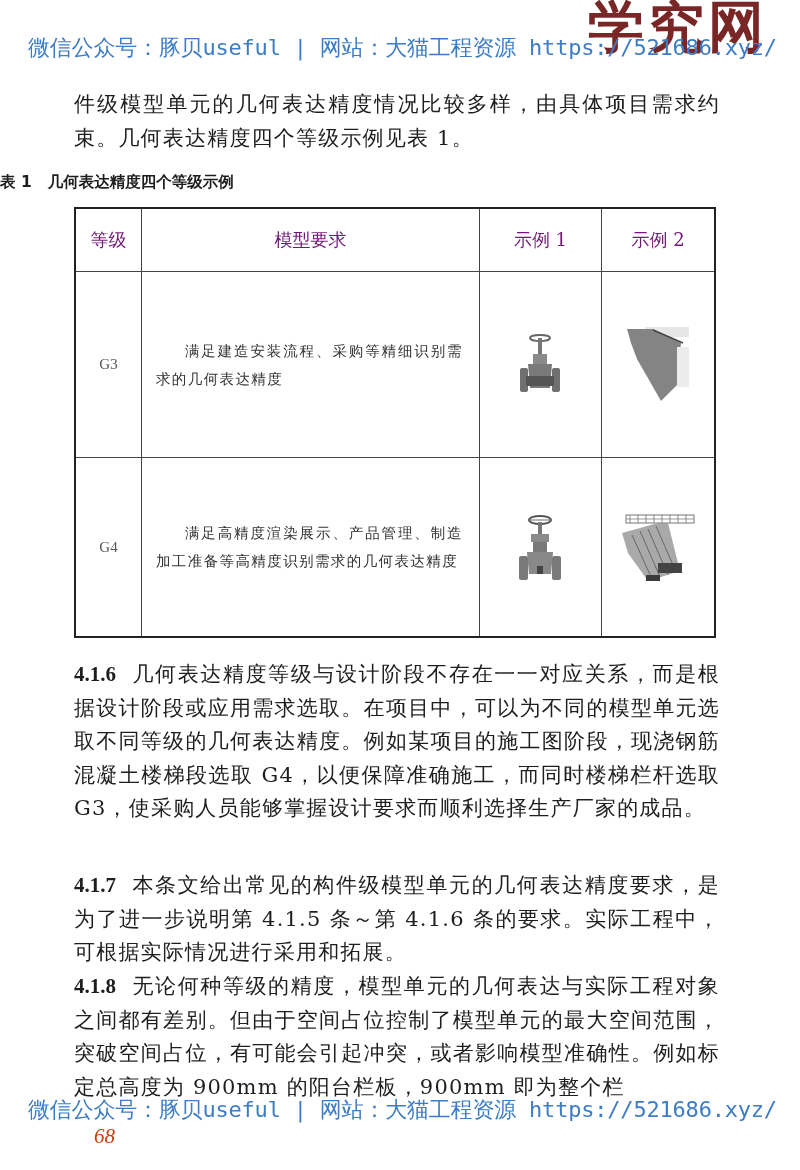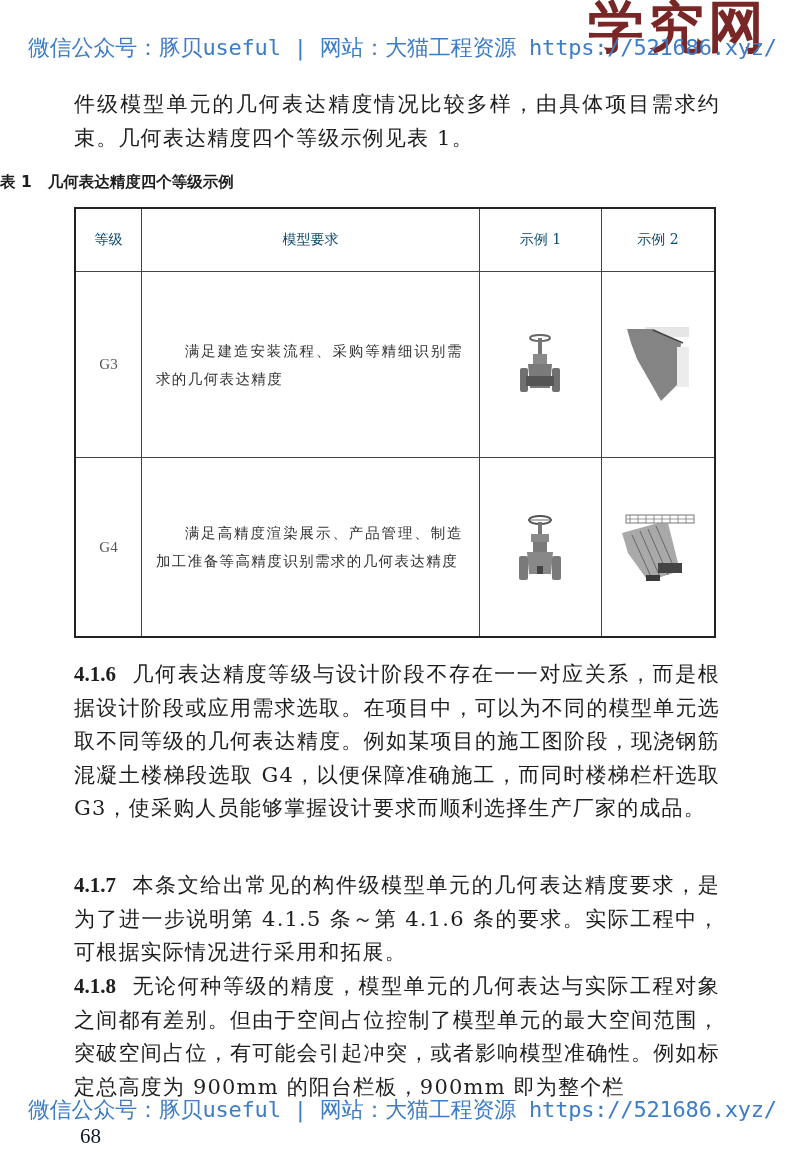--- a/index.html
+++ b/index.html
@@ -31,32 +31,32 @@
     position:absolute; left:0; width:800px; top:172px; 
     font-family:"DejaVu Sans", sans-serif; font-weight:bold; font-size:15.5px;
   }
   .table-title .num { margin-right:16px; }
   table.grades {
     position:absolute; left:74px; top:207px; width:642px; height:431px;
     border-collapse:collapse; border:2px solid #222;
     font-size:14px; color:#333;
   }
   table.grades th, table.grades td { border:1px solid #444; padding:0; }
-  table.grades th { font-weight:normal; height:34px; color:#0c4a6e; font-size:14px; }
+  table.grades th { font-weight:normal; height:34px; color:#701a75; font-size:18px; }
   .col-grade { width:68px; text-align:center; }
   .col-req { width:354px; }
   .col-ex1 { width:126px; text-align:center; }
   .col-ex2 { width:114px; text-align:center; }
   td.req { padding:0 16px 0 14px !important; line-height:28px; text-align:justify; font-size:14.5px; letter-spacing:1.4px; }
   td.req span { display:block; text-indent:2em; }
   td.grade { text-align:center; font-family:"Liberation Serif", serif; font-size:15px; color:#555; }
   .ex { display:flex; align-items:center; justify-content:center; height:100%; }
   .page-num {
-    position:absolute; left:80px; top:1124px;
-    font-family:"Liberation Serif", serif; font-size:21px; color:#0f172a;
+    position:absolute; left:94px; top:1124px;
+    font-family:"Liberation Serif", serif; font-style:italic; font-size:21px; color:#c2410c;
   }
 </style>
 </head>
 <body>
 
 <div class="logo">学究网</div>
 <div class="watermark wm-top">微信公众号：豚贝useful | 网站：大猫工程资源 https://521686.xyz/</div>
 
 <div class="para" style="top:88px;">件级模型单元的几何表达精度情况比较多样，由具体项目需求约束。几何表达精度四个等级示例见表 1。</div>
 

